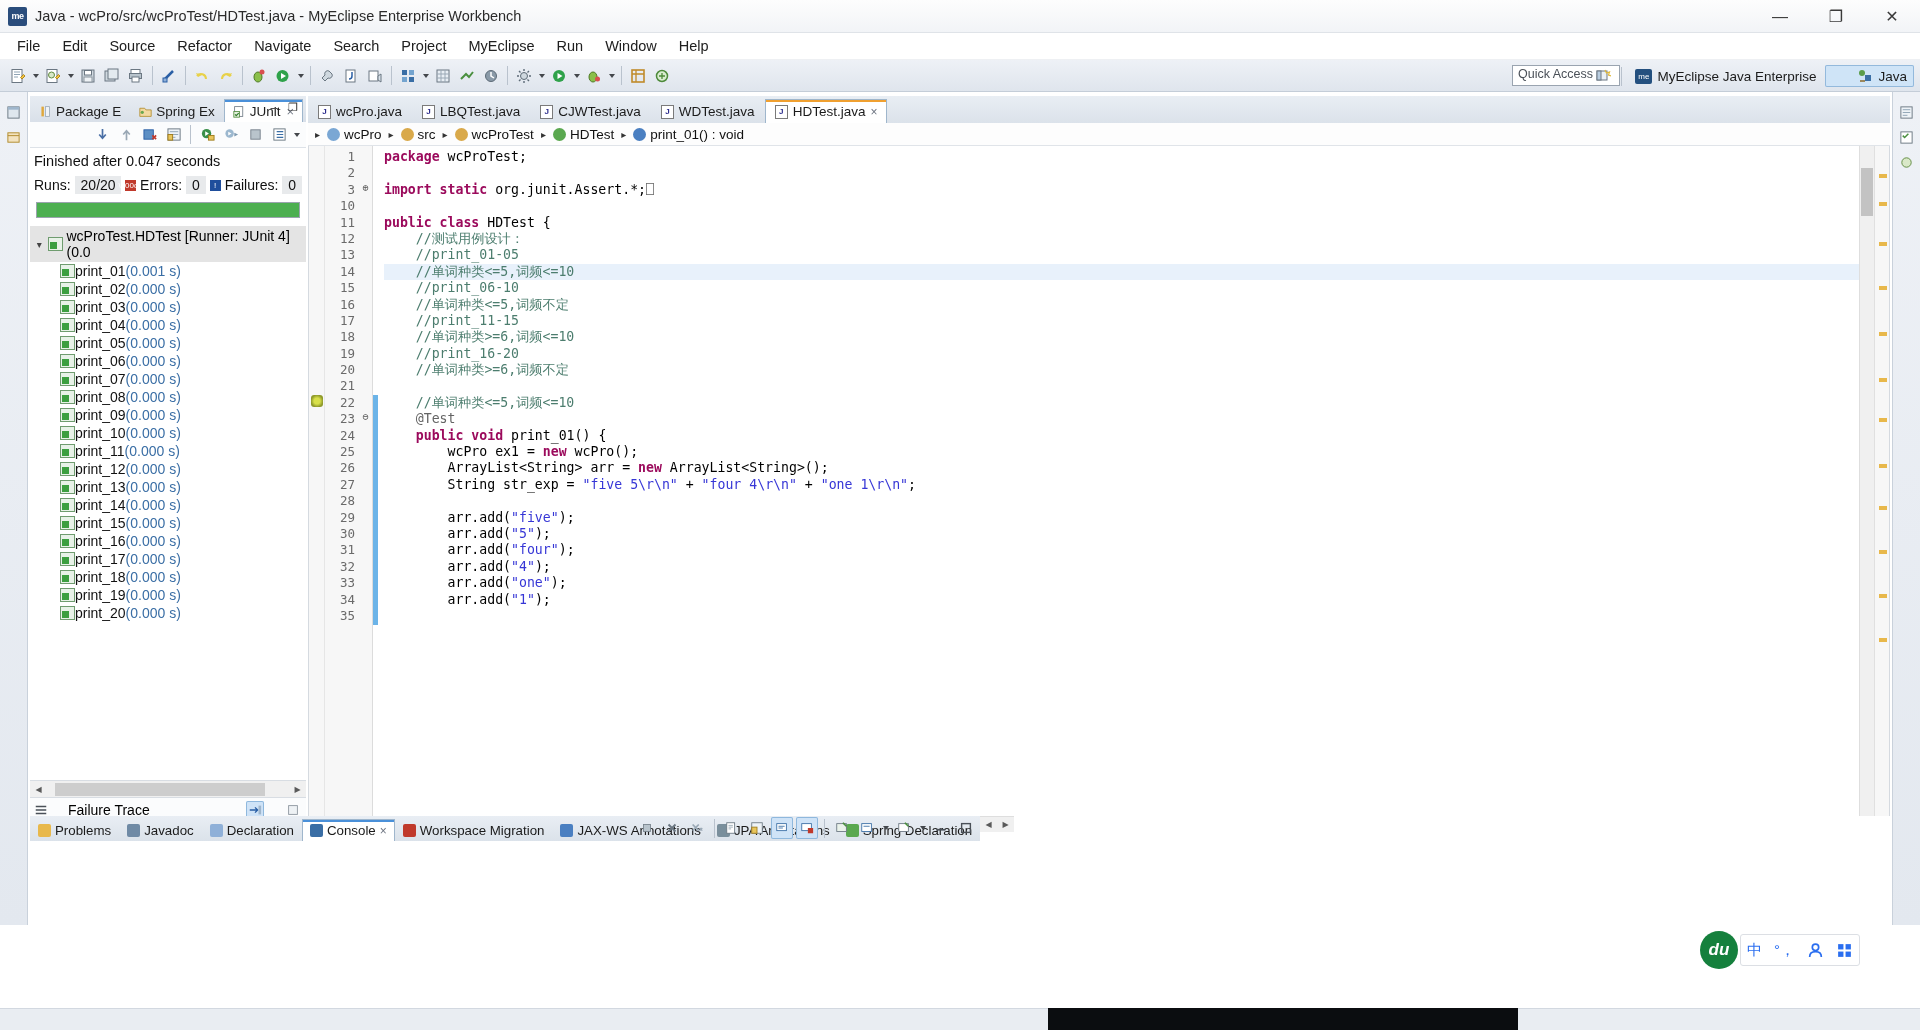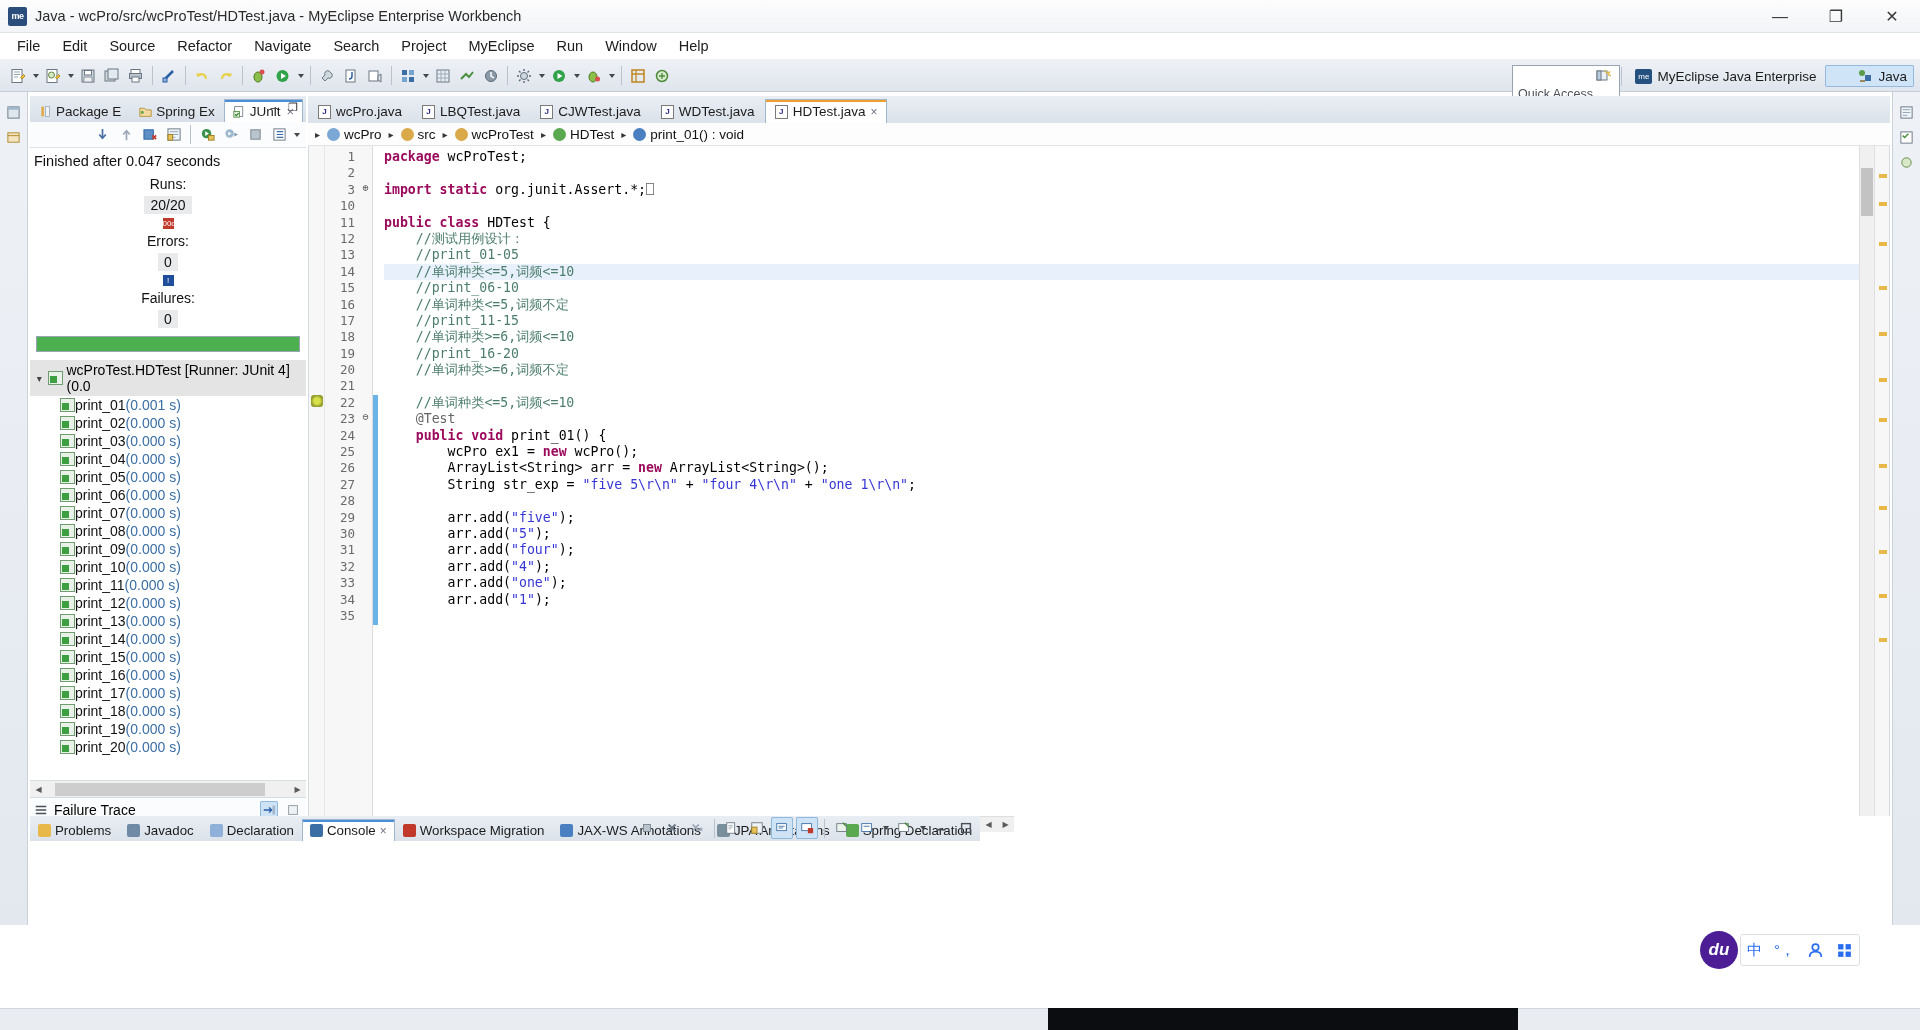--- a/index.html
+++ b/index.html
@@ -52,21 +52,21 @@
   .tb-arrow::after {
     content: ''; border-left: 3.5px solid transparent; border-right: 3.5px solid transparent;
     border-top: 4px solid #44474c;
   }
   .tb-sep { width: 1px; height: 19px; background: #b9c2cd; margin: 0 4px; }
 
   #quick-access {
     position: absolute; right: 300px; top: 5px;
     width: 108px; height: 21px; background: #fff;
     border: 1px solid #9aa4b0; font-size: 12.5px; color: #4a5058;
-    padding: 20px 5px; line-height: 16px;
+    padding: 0 5px; line-height: 16px;
   }
   #persp-bar {
     position: absolute; right: 0; top: 0; height: 32px;
     display: flex; align-items: center; padding-right: 6px; gap: 2px;
   }
   .persp-btn {
     display: flex; align-items: center; gap: 5px; padding: 3px 7px;
     font-size: 13.5px; color: #1b1b1b; border-radius: 2px;
   }
   .persp-btn.active { background: #cfe4f7; box-shadow: inset 0 0 0 1px #93b9dc; padding-left: 32px; }
@@ -96,21 +96,21 @@
                  box-shadow: inset 0 2px 0 #4a90d9; }
   .vtab-close { font-size: 13px; color: #6d7480; margin-left: 2px; }
   .vtab-min { position: absolute; right: 24px; top: 3px; width: 16px; height:16px;
               display:flex;align-items:center;justify-content:center;color:#333;font-size:13px;}
   .vtab-max { position: absolute; right: 5px; top: 3px; width: 16px; height:16px;
               display:flex;align-items:center;justify-content:center;color:#333;font-size:11px;}
   #junit-toolbar { height: 26px; display: flex; align-items: center; justify-content: flex-end;
                    border-bottom: 1px solid #dde2e8; background:#fbfcfd; padding-right: 4px; }
   #junit-status { padding: 5px 4px 3px 4px; font-size: 14.5px; color: #111; }
   #junit-counts { display: flex; align-items: center; gap: 4px;
-                  padding: 4px 4px; font-size: 14px; color: #111; flex-direction: column; }
+                  padding: 4px 4px; font-size: 14px; color: #111; }
   .cnt-box { background:#e8eaec; padding: 1px 6px; min-width: 18px; text-align:center; }
   .err-ico { width: 11px; height: 11px; background:#c0392b; color:#fff; font-size:8px;
              display:flex;align-items:center;justify-content:center; }
   .fail-ico { width: 11px; height: 11px; background:#1f4e9c; color:#fff; font-size:8px;
               display:flex;align-items:center;justify-content:center; }
   #progress-outer { margin: 4px 6px 6px 6px; height: 16px; border: 1px solid #9aa4ae; background:#fff; }
   #progress-bar { height: 100%; background: #4caf50; }
   #tree { flex: 1; overflow: hidden; font-size: 14px; padding-top: 2px; }
   .tree-root { display:flex; align-items:center; gap: 4px; padding: 2px 4px;
                background: #e4e4e4; }
@@ -119,21 +119,21 @@
   .t-ico::after{content:'';position:absolute;left:1px;bottom:1px;width:7px;height:7px;background:#3c9f40;}
   .tree-item { display:flex; align-items:center; padding: 1px 4px 1px 30px; }
   .t-name { color:#111; }
   .t-time { color: #3a6ea5; }
   #hscroll { height: 17px; background:#f0f0f0; border-top:1px solid #d8dde3;
              display:flex; align-items:center; }
   .hs-btn { width:17px;height:15px;display:flex;align-items:center;justify-content:center;
             font-size:8px;color:#5a5a5a;background:#f0f0f0;}
   .hs-track { flex:1; height: 13px; background:#f0f0f0; position:relative; }
   .hs-thumb { position:absolute; left:8px; top:0; width:210px; height:13px; background:#cdcdcd; }
-  #failure-trace { height: 24px; display:flex; align-items:center; gap:6px;
+  #failure-trace { height: 24px; display:flex; align-items:center; gap:20px;
                    padding: 0 4px; border-top:1px solid #d8dde3; background:#fbfcfd; font-size: 14px;}
   .ft-spacer{flex:1}
   .ft-ico{width:18px;height:18px;display:flex;align-items:center;justify-content:center;border-radius:2px;}
   #failure-body { flex: 0 0 100px; background:#fff; border-top:1px solid #e3e7ec; }
 
   
   #editor-stack { flex: 1; display: flex; flex-direction: column; margin: 4px 2px 4px 0; min-width: 0; }
   #editor-tabs { height: 27px; display: flex; align-items: flex-end;
                  background: linear-gradient(#e9eef4,#dbe2ea); }
   .etab { height: 24px; display:flex; align-items:center; gap:5px; padding: 0 9px;
@@ -183,21 +183,21 @@
           font-size:13.3px; color:#1b1b1b; border:1px solid transparent; border-bottom:none;}
   .ctab.active { background:#fff; border-color:#9fb6cc; box-shadow: inset 0 2px 0 #4a90d9; }
   #console-tb { position:absolute; right:2px; top:1px; display:flex; align-items:center; gap:1px; }
   #console-body { flex:1; border:1px solid #d5dae0; border-top:none; background:#fff;
                   padding: 3px 5px; font-size: 13.3px; color:#111; overflow:hidden; }
   #console-hscroll { height: 15px; background:#f0f0f0; border-top:1px solid #dedede; display:flex;align-items:center;}
 
   
   #ime-bar { position:absolute; right: 60px; bottom: 60px; height: 40px;
              display:flex; align-items:center; gap:2px; }
-  #ime-logo { width:38px;height:38px;border-radius:50%;background:#4c1d95;color:#fff;
+  #ime-logo { width:38px;height:38px;border-radius:50%;background:#15803d;color:#fff;
               font-size:17px;font-style:italic;font-weight:bold;
               display:flex;align-items:center;justify-content:center; }
   #ime-panel { height:32px; background:#fff; border:1px solid #dcdfe4; border-radius:3px;
                display:flex; align-items:center; padding: 0 6px; gap:12px; }
   .ime-btn { color:#2a6ef0; font-size:15px; display:flex;align-items:center;gap:2px;}
   #taskbar { position:absolute; left:0; right:0; bottom:0; height:22px; background:#e9edf2;
              border-top:1px solid #d2d8e0; }
   #tb-dark { position:absolute; left: 1048px; bottom:0; width: 470px; height: 22px; background:#0b0d10; }
 
   .ico-svg { display:block; }

